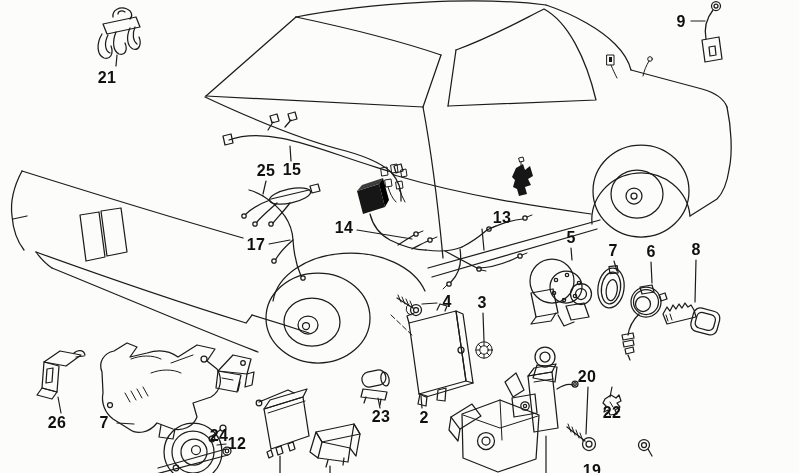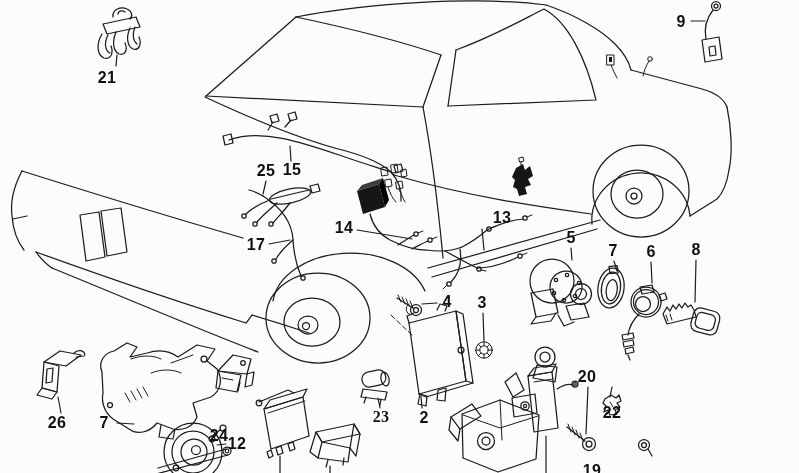--- a/index.html
+++ b/index.html
@@ -368,21 +368,21 @@
       <div class="plabel" style="left: 256px; top: 245px;">17</div>
       <div class="plabel" style="left: 344px; top: 228px;">14</div>
       <div class="plabel" style="left: 502px; top: 218px;">13</div>
       <div class="plabel" style="left: 571px; top: 238px;">5</div>
       <div class="plabel" style="left: 613px; top: 251px;">7</div>
       <div class="plabel" style="left: 651px; top: 252px;">6</div>
       <div class="plabel" style="left: 696px; top: 250px;">8</div>
       <div class="plabel" style="left: 447px; top: 302px;">4</div>
       <div class="plabel" style="left: 482px; top: 303px;">3</div>
       <div class="plabel" style="left: 424px; top: 418px;">2</div>
-      <div class="plabel" style="left: 381px; top: 417px; font-family: Liberation Serif, serif;">23</div>
+      <div class="plabel" style="left: 381px; top: 417px;">23</div>
       <div class="plabel" style="left: 587px; top: 377px;">20</div>
       <div class="plabel" style="left: 612px; top: 377px; margin-top: 36px;">22</div>
       <div class="plabel" style="left: 57px; top: 423px;">26</div>
       <div class="plabel" style="left: 104px; top: 423px;">7</div>
       <div class="plabel" style="left: 219px; top: 400px; margin-top: 36px;">24</div>
       <div class="plabel" style="left: 237px; top: 444px;">12</div>
       <div class="plabel" style="left: 592px; top: 471px;">19</div>
     </div>
 </div>
 

